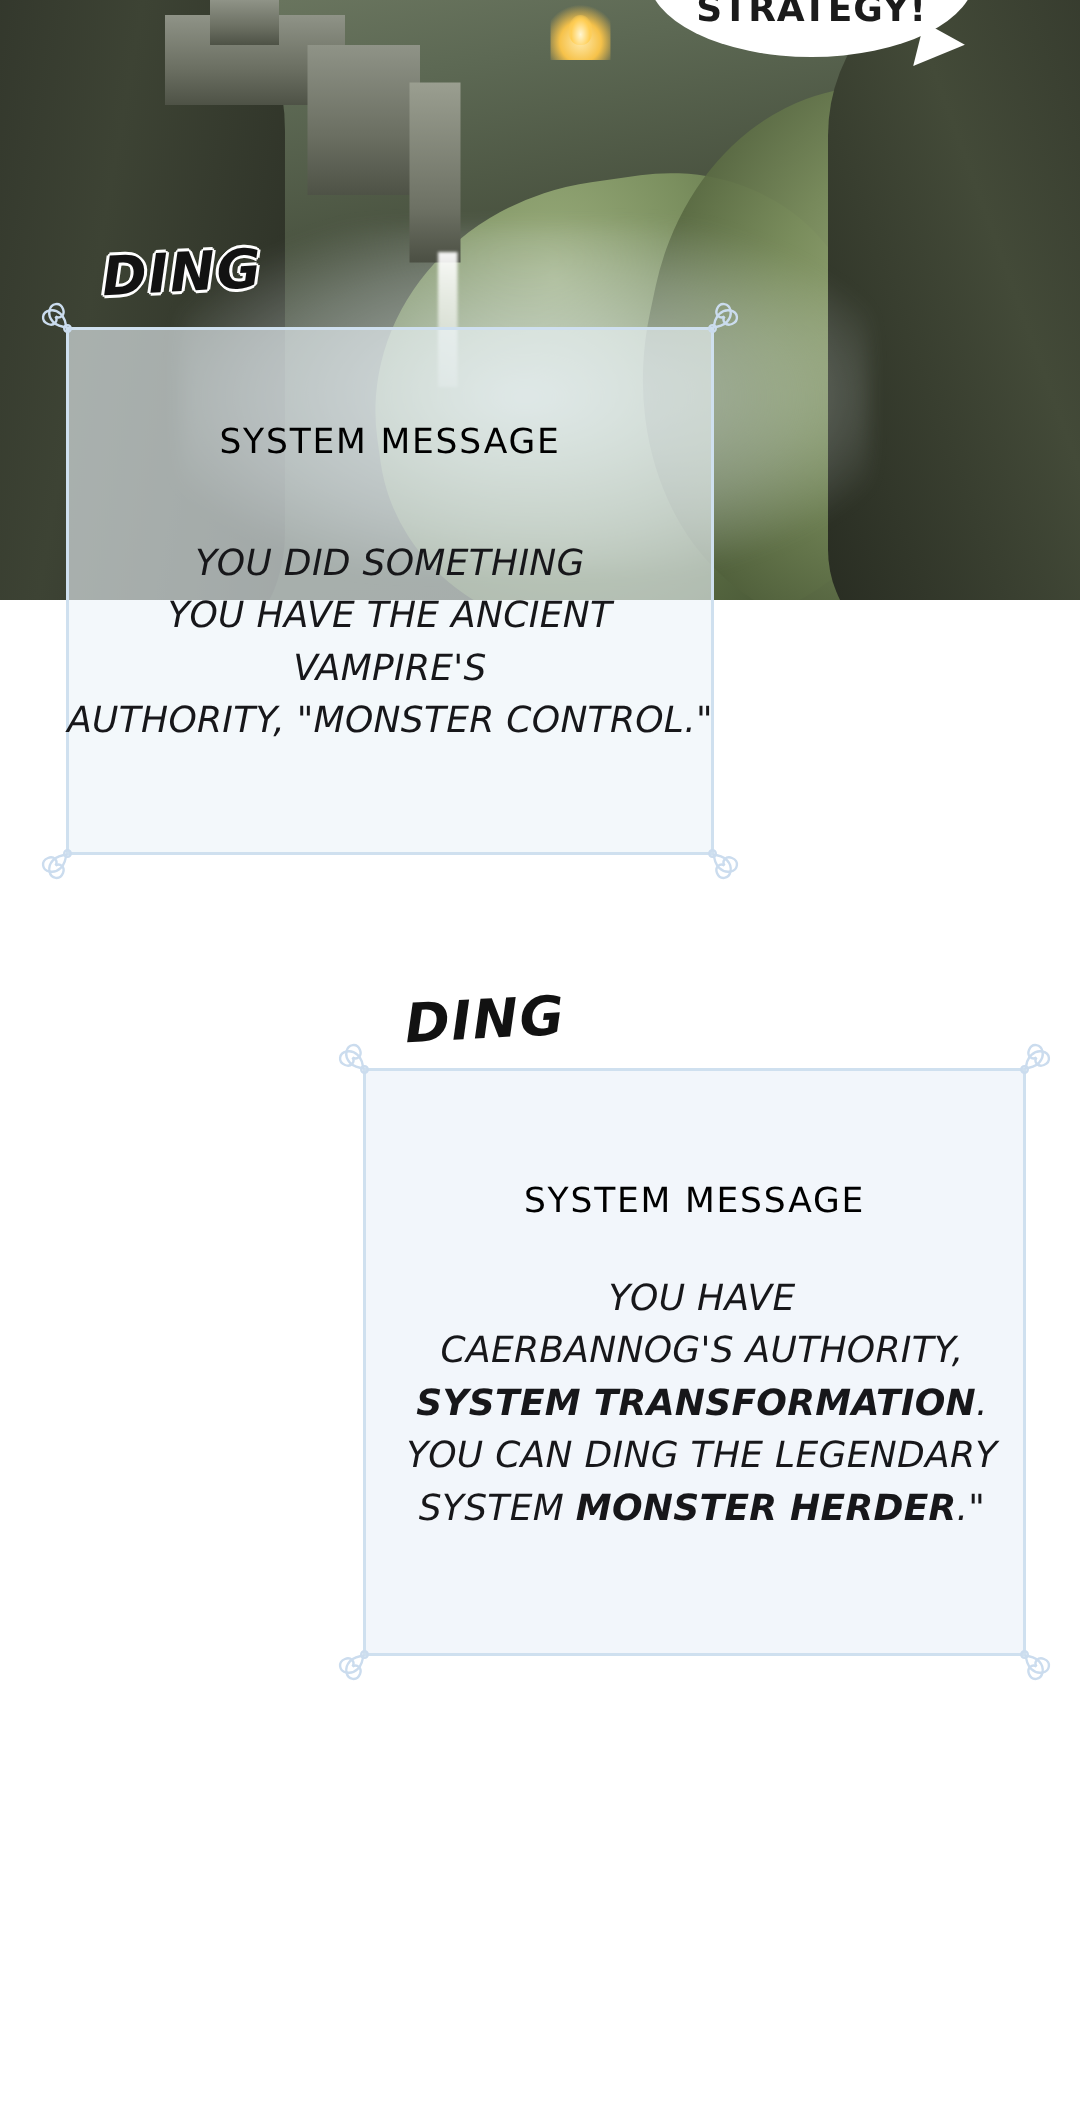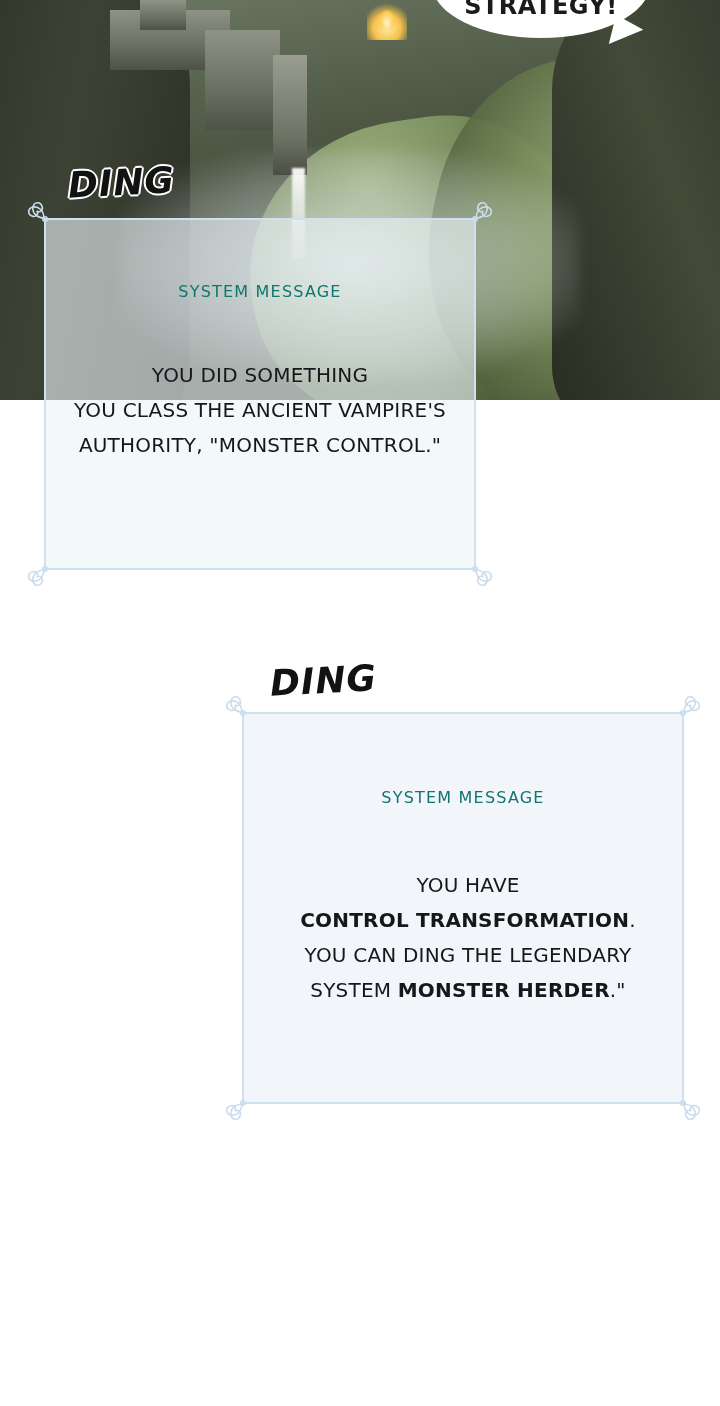--- a/index.html
+++ b/index.html
@@ -199,46 +199,47 @@
   .corner svg { display: block; width: 42px; height: 42px; }
   .c-tl { left: -20px; top: -20px; }
   .c-tr { right: -20px; top: -20px; transform: scaleX(-1); }
   .c-bl { left: -20px; bottom: -20px; transform: scaleY(-1); }
   .c-br { right: -20px; bottom: -20px; transform: scale(-1,-1); }
 
   .sys-title {
     position: absolute;
     left: 0; right: 0;
     text-align: center;
-    color: #0f766e;
+    color: #000000;
     font-family: "DejaVu Sans", sans-serif;
-    font-size: 16px;
+    font-size: 23px;
     letter-spacing: 1.2px;
   }
   .sys-body {
     position: absolute;
     left: 0; right: 0;
     text-align: center;
     color: #17171a;
     font-family: "DejaVu Sans", sans-serif;
-    font-size: 20px;
+    font-size: 24px;
     line-height: 35px;
     letter-spacing: .2px;
+    font-style: italic;
   }
   .sys-body b { font-weight: 700; }
 
   
   #sysbox-1 { left: 44px; top: 218px; width: 432px; height: 352px; }
   #sysbox-1 .sys-title { top: 64px; }
   #sysbox-1 .sys-body { top: 140px; }
 
   
   #sysbox-2 { left: 242px; top: 712px; width: 442px; height: 392px; }
   #sysbox-2 .sys-title { top: 76px; }
-  #sysbox-2 .sys-body { top: 156px; padding-left: 10px; }
+  #sysbox-2 .sys-body { top: 136px; padding-left: 10px; }
 
   .white-gap {
     position: absolute;
     left: 0;
     top: 400px;
     width: 720px;
     height: 1006px;
     background: #ffffff;
   }
 </style>
@@ -301,21 +302,21 @@
     <svg viewBox="0 0 42 42" fill="none" stroke="currentColor" stroke-width="1.6">
       <path d="M20 21 C20 12, 14 8, 9 9 C4 10, 3 16, 8 18 C12 19.6, 15 16, 13 13"></path>
       <path d="M21 20 C12 20, 8 14, 9 9 C10 4, 16 3, 18 8 C19.6 12, 16 15, 13 13"></path>
       <circle cx="21" cy="21" r="2.2"></circle>
     </svg>
   </div>
 
   <div class="sys-title">SYSTEM MESSAGE</div>
   <div class="sys-body">
     <div>YOU DID SOMETHING</div>
-    <div>YOU CLASS THE ANCIENT VAMPIRE'S</div>
+    <div>YOU HAVE THE ANCIENT VAMPIRE'S</div>
     <div>AUTHORITY, "MONSTER CONTROL."</div>
   </div>
 </div>
 
 <div class="ding ding-2">DING</div>
 
 <div class="sysbox" id="sysbox-2">
   <div class="frame"></div>
 
   <div class="corner c-tl">
@@ -343,21 +344,22 @@
     <svg viewBox="0 0 42 42" fill="none" stroke="currentColor" stroke-width="1.6">
       <path d="M20 21 C20 12, 14 8, 9 9 C4 10, 3 16, 8 18 C12 19.6, 15 16, 13 13"></path>
       <path d="M21 20 C12 20, 8 14, 9 9 C10 4, 16 3, 18 8 C19.6 12, 16 15, 13 13"></path>
       <circle cx="21" cy="21" r="2.2"></circle>
     </svg>
   </div>
 
   <div class="sys-title">SYSTEM MESSAGE</div>
   <div class="sys-body">
     <div>YOU HAVE</div>
+    <div>CAERBANNOG'S AUTHORITY,</div>
     <div>
-      <b>CONTROL TRANSFORMATION</b><span>.</span>
+      <b>SYSTEM TRANSFORMATION</b><span>.</span>
     </div>
     <div>YOU CAN DING THE LEGENDARY</div>
     <div>
       <span>SYSTEM </span><b>MONSTER HERDER</b><span>."</span>
     </div>
   </div>
 </div>
 
 </body></html>

